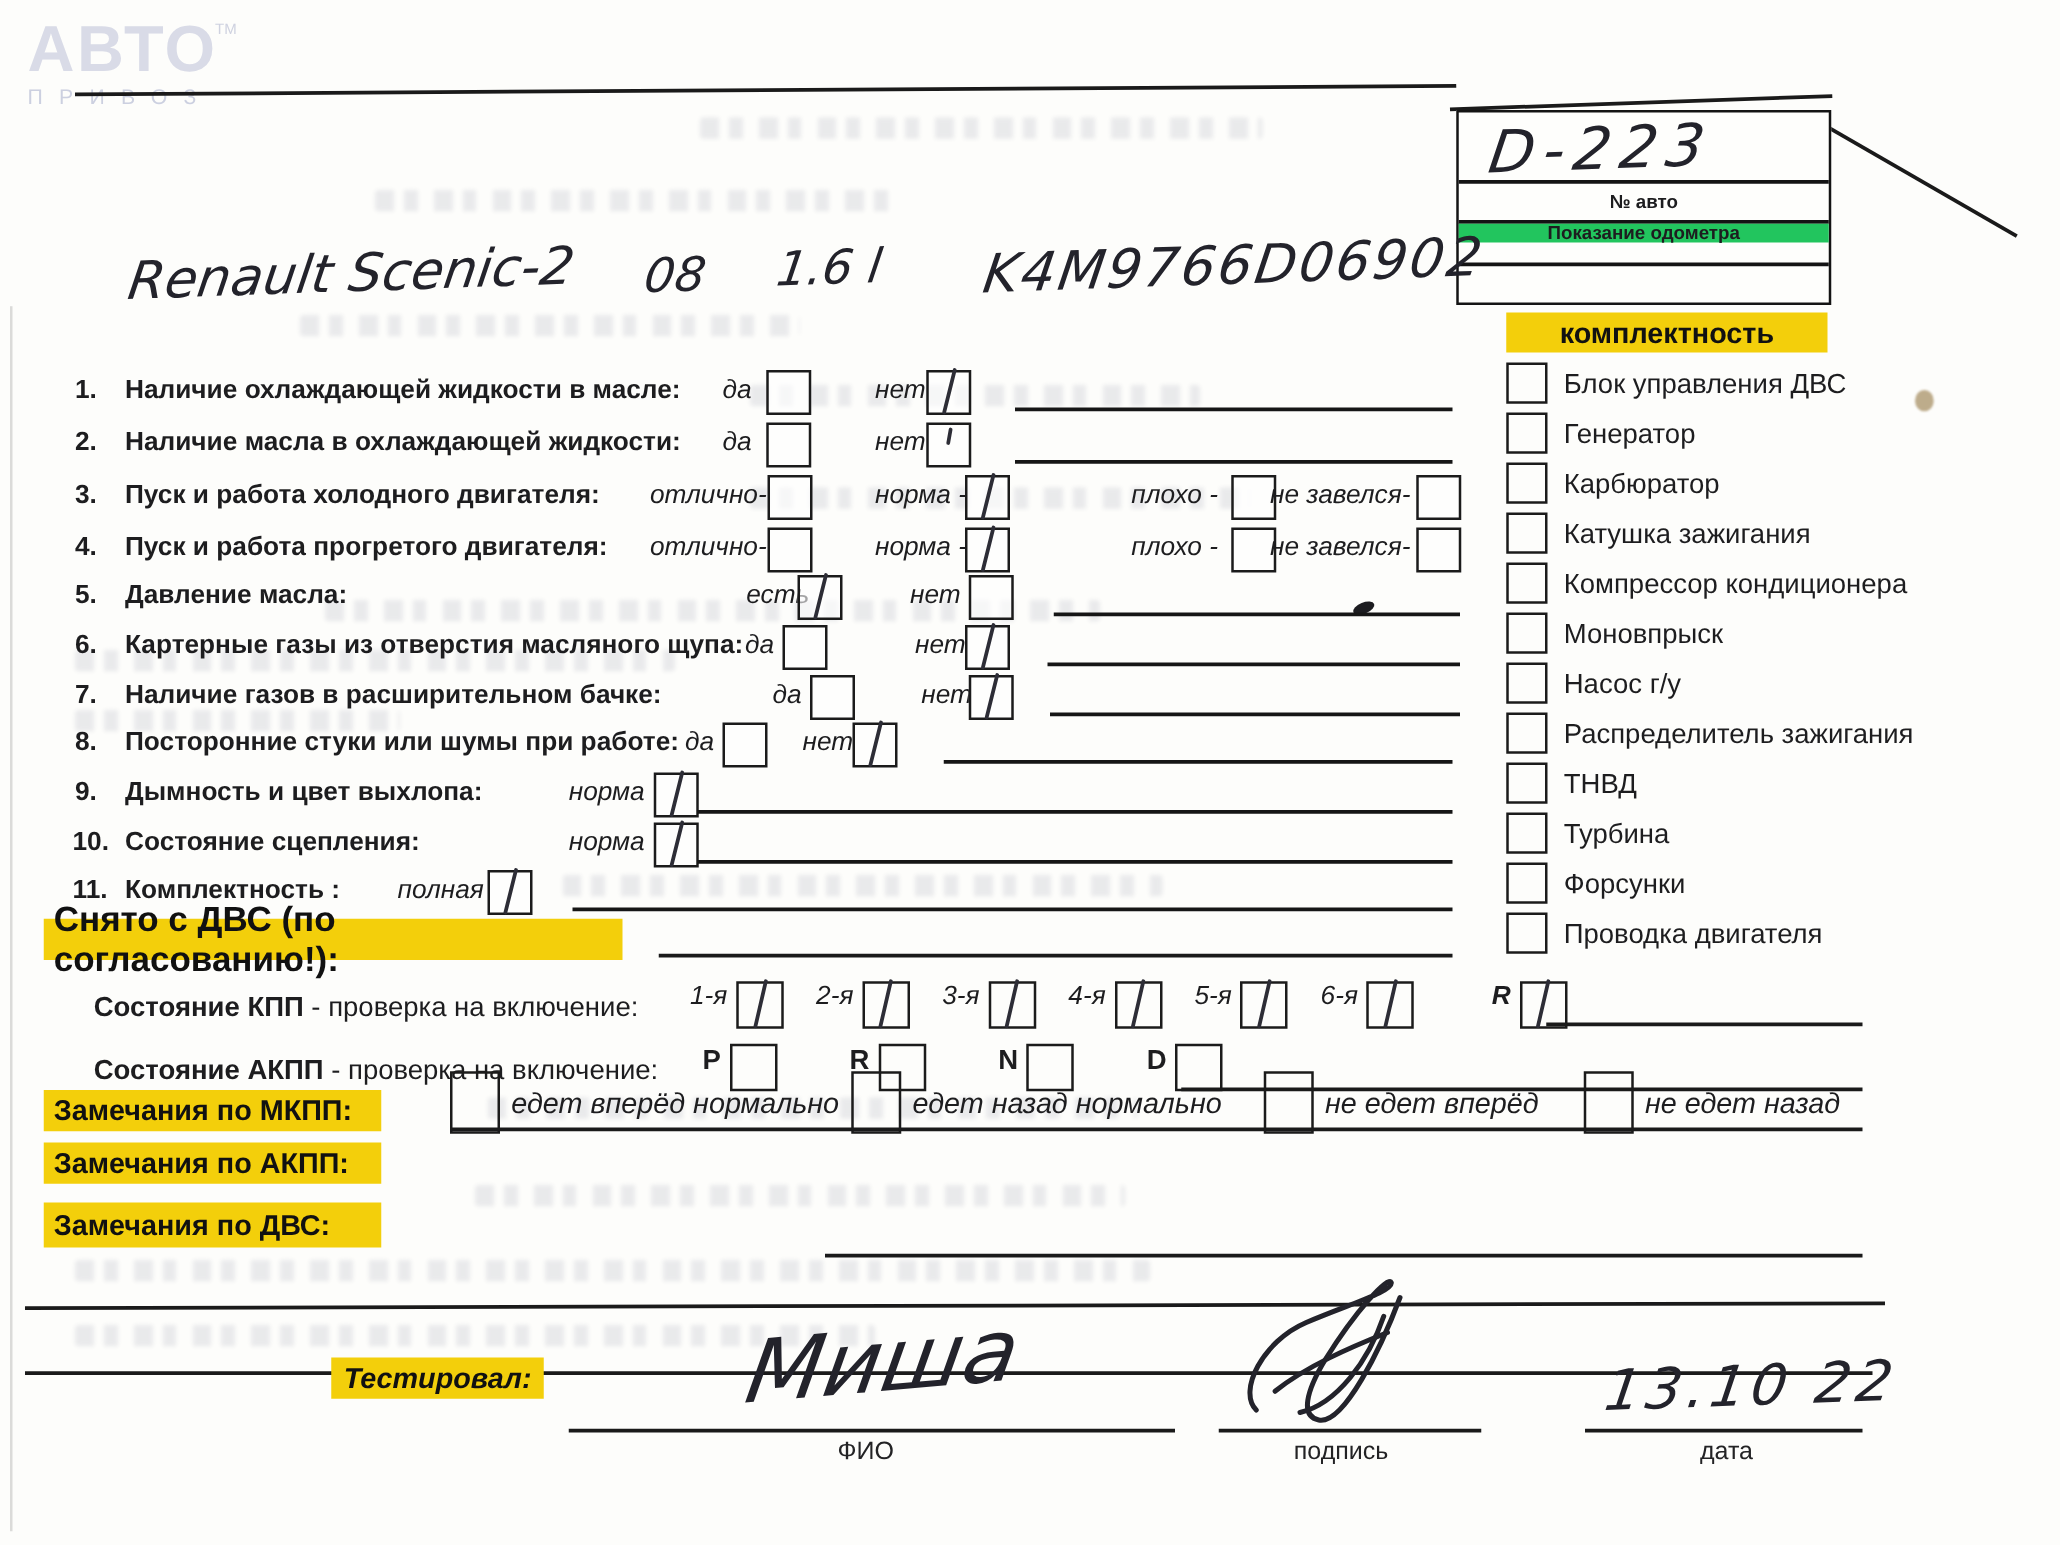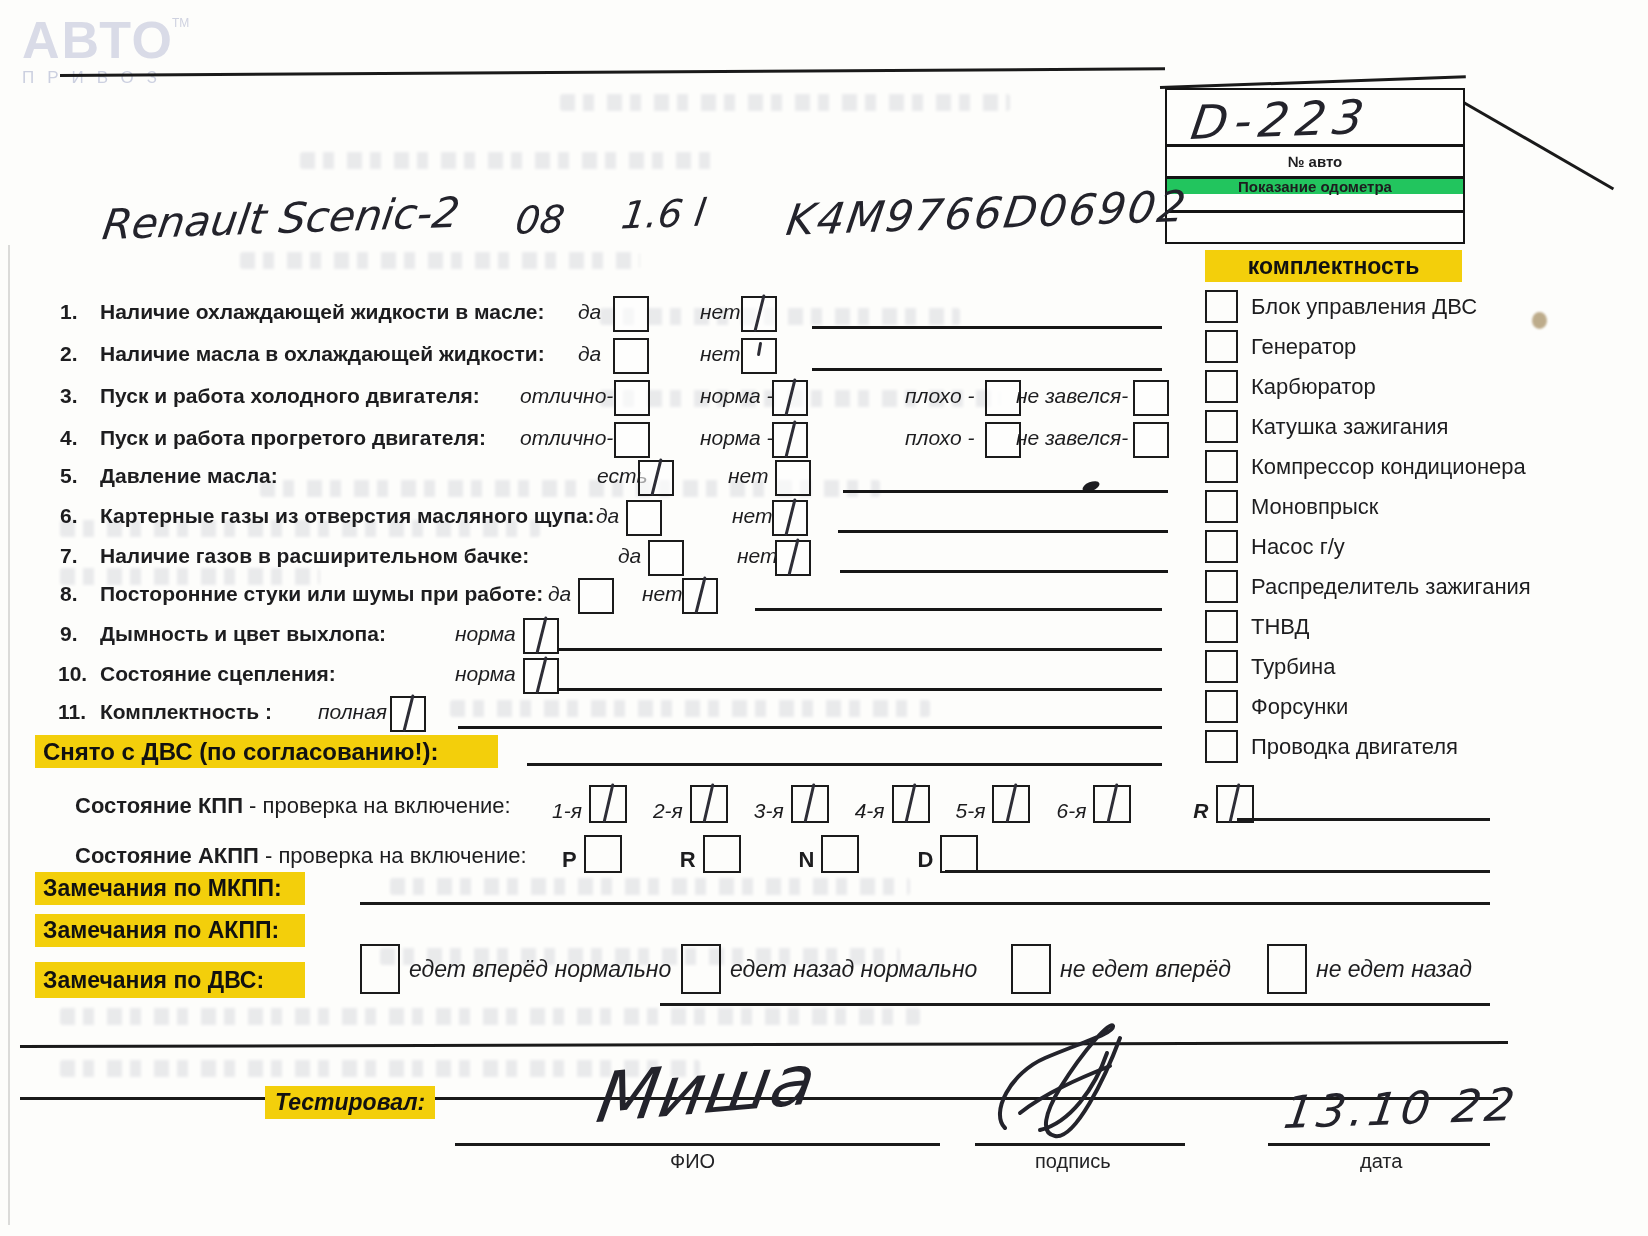--- a/index.html
+++ b/index.html
@@ -36,21 +36,21 @@
   .num{position:absolute;left:60px;font-weight:bold;}
   .ilabel{position:absolute;left:100px;font-weight:600;white-space:nowrap;}
   .opt{position:absolute;top:0;font-style:italic;font-size:21px;white-space:nowrap;}
   
   .clist{position:absolute;left:1205px;top:292px;}
   .citem{display:flex;align-items:center;margin-bottom:11px;height:29px;}
   .citem .cb2{position:relative;flex:0 0 29px;width:29px;height:29px;border:2.5px solid #1b1b1b;}
   .citem .clabel{margin-left:13px;font-size:22px;white-space:nowrap;}
   
   .gearrow{position:absolute;display:flex;gap:26px;align-items:center;height:36px;}
-  .gear{display:flex;gap:7px;align-items:flex-end;}
+  .gear{display:flex;gap:7px;align-items:flex-start;}
   .gear .glabel{font-size:21px;font-style:italic;white-space:nowrap;}
   .gear .gcb{position:relative;width:34px;height:34px;border:2.5px solid #1b1b1b;}
   .gear .gcb.checked::after{content:'';position:absolute;left:46%;top:-12%;width:3px;height:118%;
        background:#2d2d36;transform:rotate(13deg);border-radius:2px;}
   #kpp-gears .gear:last-child{margin-left:36px;}
   #kpp-gears .gear:last-child .glabel{font-weight:bold;}
   #akpp-gears .gear .glabel{font-style:normal;font-weight:bold;font-size:22px;}
   
   .akpp-opt{position:absolute;top:0;display:flex;gap:9px;align-items:center;}
   .akpp-opt .ncb{position:relative;width:36px;height:46px;border:2.5px solid #1b1b1b;}
@@ -274,21 +274,21 @@
     <span class="wline" style="left:558px;width:604px"></span>
   </div>
   <div class="row" style="top:696px">
     <span class="num" style="left:58px">11.</span>
     <span class="ilabel">Комплектность :</span>
     <span class="opt" style="left:318px">полная</span>
     <span class="cb checked" style="left:390px"></span>
     <span class="wline" style="left:458px;width:704px"></span>
   </div>
 
-  <div class="bar" style="left:35px;top:735px;width:455px;height:33px;font-size:24px;padding-left:8px;">Снято с ДВС (по согласованию!):</div>
+  <div class="bar" style="left:35px;top:735px;width:455px;height:33px;font-size:28px;padding-left:8px;">Снято с ДВС (по согласованию!):</div>
   <div class="hline" style="left:527px;top:763px;width:635px;height:2.5px;"></div>
 
   <div class="abs" style="left:75px;top:793px;font-size:22px;">
     <b>Состояние КПП</b><span> - проверка на включение:</span>
   </div>
   <div class="gearrow" id="kpp-gears" style="left:552px;top:786px;">
 
       <div class="gear">
         <span class="glabel">1-я</span>
         <span class="gcb checked"></span>
@@ -350,21 +350,21 @@
         <span class="glabel">D</span>
         <span class="gcb"></span>
       </div>
     </div>
   <div class="hline" style="left:945px;top:870px;width:545px;height:2.5px;"></div>
 
   <div class="bar" style="left:35px;top:872px;width:262px;height:33px;font-size:23px;padding-left:8px;">Замечания по МКПП:</div>
   <div class="hline" style="left:360px;top:902px;width:1130px;height:2.5px;"></div>
 
   <div class="bar" style="left:35px;top:914px;width:262px;height:33px;font-size:23px;padding-left:8px;">Замечания по АКПП:</div>
-  <div class="abs" id="akpp-opts" style="left:0;top:944px;width:1648px;height:50px;">
+  <div class="abs" id="akpp-opts" style="left:0;top:857px;width:1648px;height:50px;">
 
       <div class="akpp-opt">
         <span class="ncb"></span>
         <span class="nlabel">едет вперёд нормально</span>
       </div>
 
       <div class="akpp-opt">
         <span class="ncb"></span>
         <span class="nlabel">едет назад нормально</span>
       </div>

